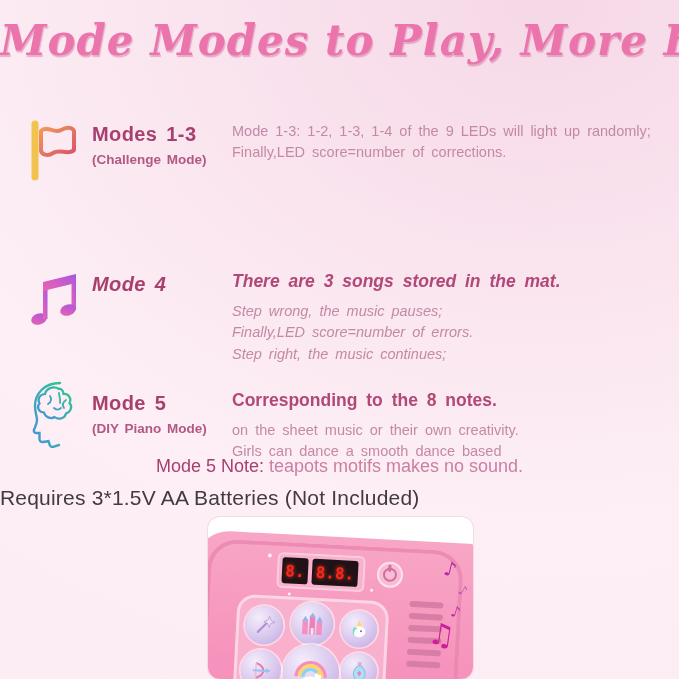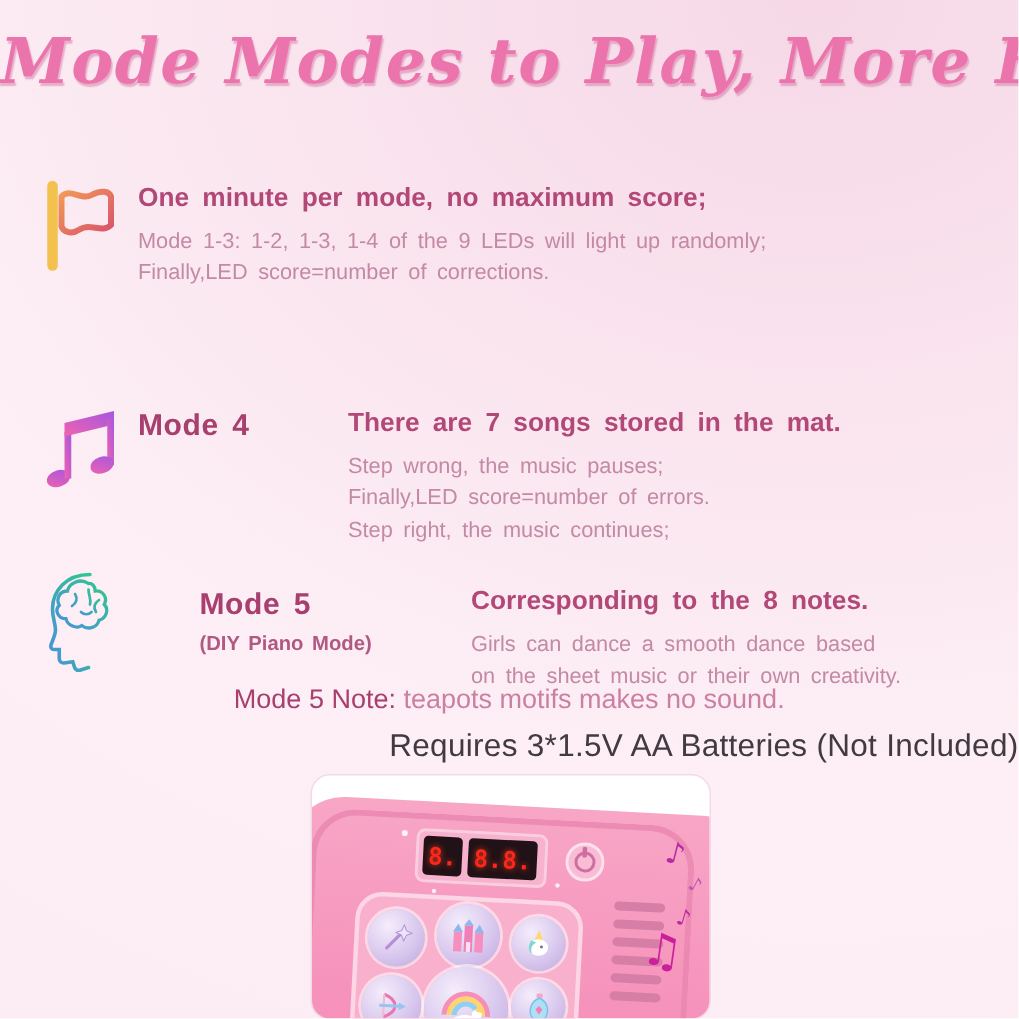--- a/index.html
+++ b/index.html
@@ -11,34 +11,34 @@
   
   .title{
     position:absolute;top:16px;left:0;width:100%;text-align:center;
     font-family:"DejaVu Serif",serif;font-style:italic;font-weight:bold;
     font-size:42px;color:#ec74ad;letter-spacing:1px;white-space:nowrap;
     text-shadow:1px 2px 1px rgba(198,84,140,.4);
   }
   
   .section{position:absolute;left:26px;right:8px;display:flex;align-items:flex-start;}
   #section-1{top:118px;}
-  #section-2{top:268px;}
-  #section-3{top:378px;gap:41px;}
+  #section-2{top:268px;font-style:italic;}
+  #section-3{top:378px;}
   .icon-box{flex:0 0 66px;width:66px;}
   .head-box{flex:0 0 140px;width:140px;padding-top:5px;}
   .mode-name{font-size:20px;font-weight:bold;color:#a8406f;letter-spacing:.4px;word-spacing:3px;}
   .mode-label{font-size:13.5px;font-weight:bold;color:#b25983;margin-top:4px;line-height:1.5;word-spacing:2px;}
   .desc-box{flex:1;padding-top:3px;}
   .headline{font-size:17.5px;font-weight:bold;color:#b24877;word-spacing:4px;white-space:nowrap;margin-bottom:9px;}
   .line{font-size:14.5px;color:#c489a5;line-height:1.47;word-spacing:3px;white-space:nowrap;}
   
   .note-line{position:absolute;top:456px;left:0;width:100%;text-align:center;font-size:18px;}
   .note-label{font-weight:normal;color:#a8406f;}
   .note-text{color:#cb7fa3;margin-left:5px;}
-  .battery-line{position:absolute;top:486px;left:0;width:100%;text-align:right;
+  .battery-line{position:absolute;top:486px;left:0;width:100%;text-align:left;
     font-size:21px;color:#413a40;letter-spacing:.2px;}
   
   .card{position:absolute;left:208px;top:517px;width:265px;height:162px;background:#fff;
     border-radius:12px;overflow:hidden;box-shadow:0 0 0 1px rgba(226,190,206,.4);}
   .device{position:absolute;left:-14px;top:14px;width:300px;height:210px;
     background:linear-gradient(180deg,#f8a6c6 0%,#f693bc 60%,#f58cb6 100%);
     border-radius:36px 26px 0 0;transform:rotate(3deg);transform-origin:30px 20px;}
   .groove{position:absolute;left:14px;top:8px;width:248px;height:160px;
     border:4px solid rgba(233,134,176,.8);border-bottom:none;border-radius:30px 30px 0 0;}
   .led-frame{position:absolute;left:84px;top:18px;width:88px;height:36px;background:#f7b3ce;
@@ -81,22 +81,25 @@
         <defs>
           <linearGradient id="gflag" x1="0" y1="0" x2="1" y2="1">
             <stop offset="0" stop-color="#f29a57"></stop>
               <stop offset="1" stop-color="#d9536b"></stop>
           </linearGradient>
         </defs>
         <line x1="9" y1="6" x2="9" y2="59" stroke="#f2c14e" stroke-width="7" stroke-linecap="round"></line>
         <path d="M15 13 C21 7 28 16 35 12 C42 8 47 10 48 13 L48 32 C42 38 34 30 27 35 C21 39 16 36 15 33 Z" fill="none" stroke="url(#gflag)" stroke-width="4" stroke-linejoin="round"></path>
       </svg>
     </div>
+    <div class="head-box">
+      <div class="mode-name">Modes 1-3</div>
+      <div class="mode-label">(Challenge Mode)</div>
+    </div>
     <div class="desc-box">
-      <div class="headline">One minute per mode, no maximum score;</div>
       <div class="line">Mode 1-3: 1-2, 1-3, 1-4 of the 9 LEDs will light up randomly;</div>
       <div class="line">Finally,LED score=number of corrections.</div>
     </div>
   </div>
 
   <div class="section" id="section-2">
     <div class="icon-box">
       <svg width="56" height="60" viewBox="0 0 56 60" style="margin-top:4px">
         <defs>
           <linearGradient id="gnote" x1="0" y1="1" x2="1" y2="0">
@@ -108,21 +111,21 @@
         <rect x="17" y="16" width="4.5" height="31" fill="url(#gnote)"></rect>
         <polygon points="17,10 50,2 50,11 17,19" fill="url(#gnote)"></polygon>
         <rect x="45.5" y="7" width="4.5" height="31" fill="url(#gnote)"></rect>
         <ellipse cx="42" cy="38" rx="8" ry="5.5" fill="url(#gnote)" transform="rotate(-18 42 38)"></ellipse>
       </svg>
     </div>
     <div class="head-box">
       <div class="mode-name">Mode 4</div>
     </div>
     <div class="desc-box">
-      <div class="headline">There are 7 songs stored in the mat.</div>
+      <div class="headline">There are 3 songs stored in the mat.</div>
       <div class="line">Step wrong, the music pauses;</div>
       <div class="line">Finally,LED score=number of errors.</div>
       <div class="line">Step right, the music continues;</div>
     </div>
   </div>
 
   <div class="section" id="section-3">
     <div class="icon-box">
       <svg width="60" height="70" viewBox="0 0 60 70">
         <defs>
@@ -135,22 +138,22 @@
         <path d="M33 11 c-6 -4 -13 0 -14 5 c-5 0 -8 5 -5.5 9.5 c-3.5 3.5 -0.5 9 4.5 9 c1 4.5 7 7 10.5 4.5 c4.5 3.5 10.5 1 11.5 -3.5 c4.5 -1 7 -7 3.5 -10.5 c2.5 -4.5 -1 -9.5 -6 -9 c0 -3.5 -2.5 -5.5 -4.5 -5" fill="none" stroke="url(#gbrain)" stroke-width="2.2" stroke-linecap="round"></path>
         <path d="M24 18 c2 3 1 6 -2 8 M33 15 c0 4 2 6 1 10 M40 22 c-3 2 -4 5 -2 8 M28 30 c2 2 5 2 7 0" fill="none" stroke="url(#gbrain)" stroke-width="1.8" stroke-linecap="round"></path>
       </svg>
     </div>
     <div class="head-box" style="padding-top:14px">
       <div class="mode-name">Mode 5</div>
       <div class="mode-label">(DIY Piano Mode)</div>
     </div>
     <div class="desc-box" style="padding-top:12px">
       <div class="headline">Corresponding to the 8 notes.</div>
+      <div class="line">on the sheet music or their own creativity.</div>
       <div class="line">Girls can dance a smooth dance based</div>
-      <div class="line">on the sheet music or their own creativity.</div>
     </div>
   </div>
 
   <div class="note-line">
     <span class="note-label">Mode 5 Note:</span><span class="note-text">teapots motifs makes no sound.</span>
   </div>
   <div class="battery-line">Requires 3*1.5V AA Batteries (Not Included)</div>
 
   <div class="card">
     <div class="device">

